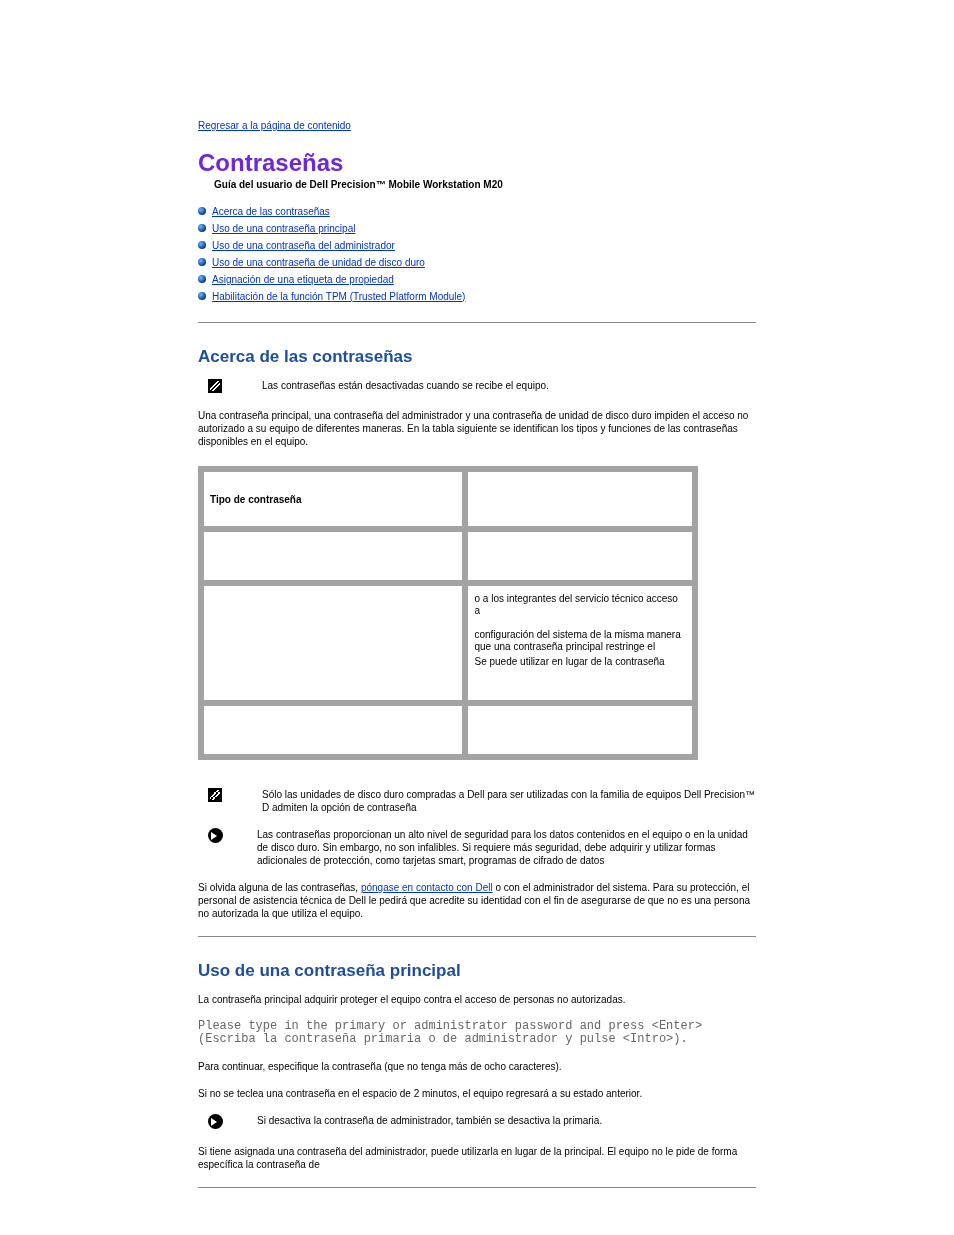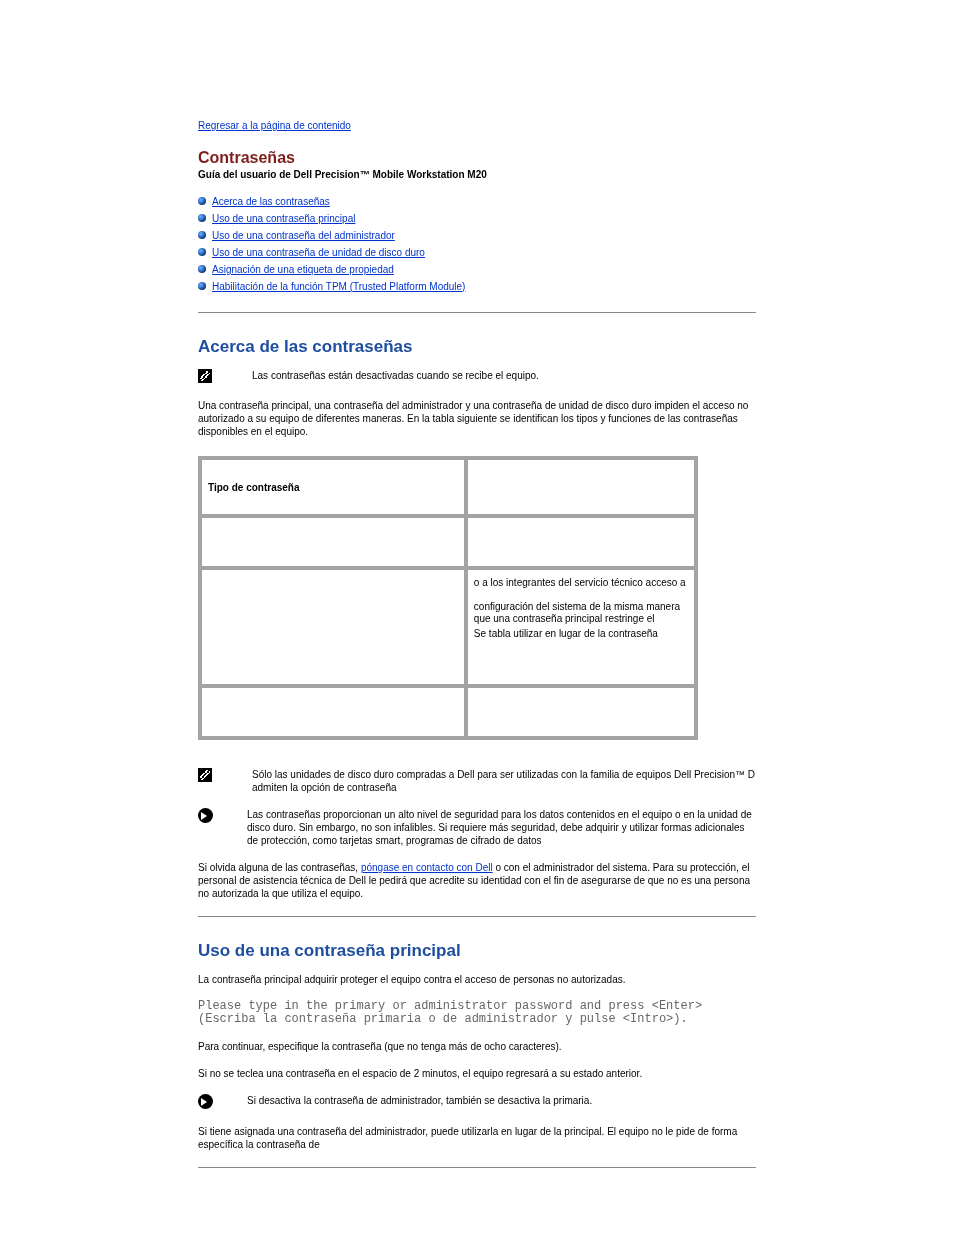--- a/index.html
+++ b/index.html
@@ -17,30 +17,30 @@
     box-sizing: border-box;
   }
   a {
     color: #0033cc;
     text-decoration: underline;
   }
   .backlink {
     font-size: 10px;
   }
   h1.title {
-    color: #7f1d1d;
-    font-size: 16px;
+    color: #6d28d9;
+    font-size: 24px;
     font-weight: bold;
     margin: 18px 0 2px 0;
   }
   .subtitle {
     font-size: 10px;
     font-weight: bold;
     color: #000;
-    margin: 0 0 14px 0;
+    margin: 0 0 14px 16px;
   }
   ul.toc {
     list-style: none;
     padding: 0;
     margin: 0 0 18px 0;
   }
   ul.toc li {
     margin: 2px 0;
     padding-left: 14px;
     position: relative;
@@ -62,21 +62,21 @@
   }
   h2.section {
     color: #1e4ea0;
     font-size: 17px;
     font-weight: bold;
     margin: 0 0 12px 0;
   }
   .note-row {
     display: flex;
     align-items: flex-start;
-    margin: 8px 0 14px 0;
+    margin: 8px 0 14px 10px;
   }
   .note-icon {
     flex: 0 0 auto;
     margin-right: 40px;
   }
   .note-text {
     line-height: 13px;
   }
   .icon-pencil {
     display: inline-block;
@@ -109,21 +109,21 @@
   p.body {
     margin: 8px 0 14px 0;
     line-height: 13px;
   }
   table.pwtable {
     border-collapse: collapse;
     margin: 18px 0 28px 0;
     width: 500px;
   }
   table.pwtable td, table.pwtable th {
-    border: 4px solid #a3a3a3;
+    border: 6px solid #a3a3a3;
     padding: 4px 6px;
     font-size: 10px;
     text-align: left;
     vertical-align: top;
   }
   table.pwtable th {
     font-weight: bold;
     height: 46px;
     vertical-align: middle;
   }
@@ -178,21 +178,21 @@
     </tr>
     <tr>
       <td class="cell-med"></td>
       <td></td>
     </tr>
     <tr>
       <td class="cell-tall"></td>
       <td>
         <div class="feat-block">o a los integrantes del servicio técnico acceso a</div>
         <div class="feat-block" style="margin-top:12px">configuración del sistema de la misma manera que una contraseña principal restringe el</div>
-        <div class="feat-block">Se tabla utilizar en lugar de la contraseña</div>
+        <div class="feat-block">Se puede utilizar en lugar de la contraseña</div>
       </td>
     </tr>
     <tr>
       <td class="cell-med"></td>
       <td></td>
     </tr>
   </tbody>
     </table>
 
   <div class="note-row">

